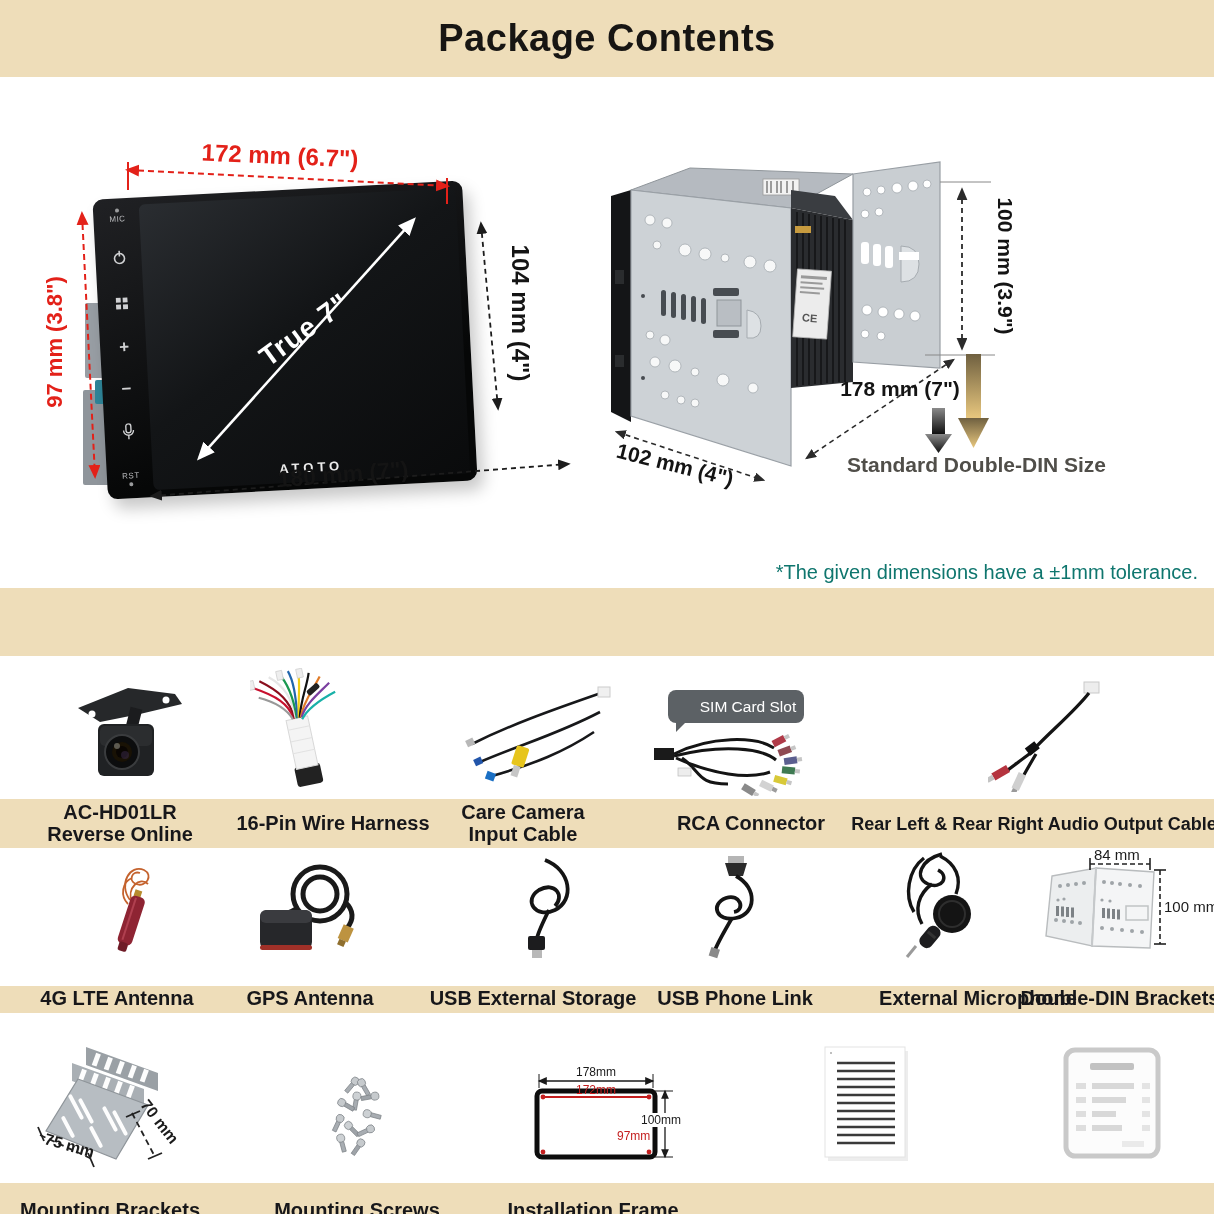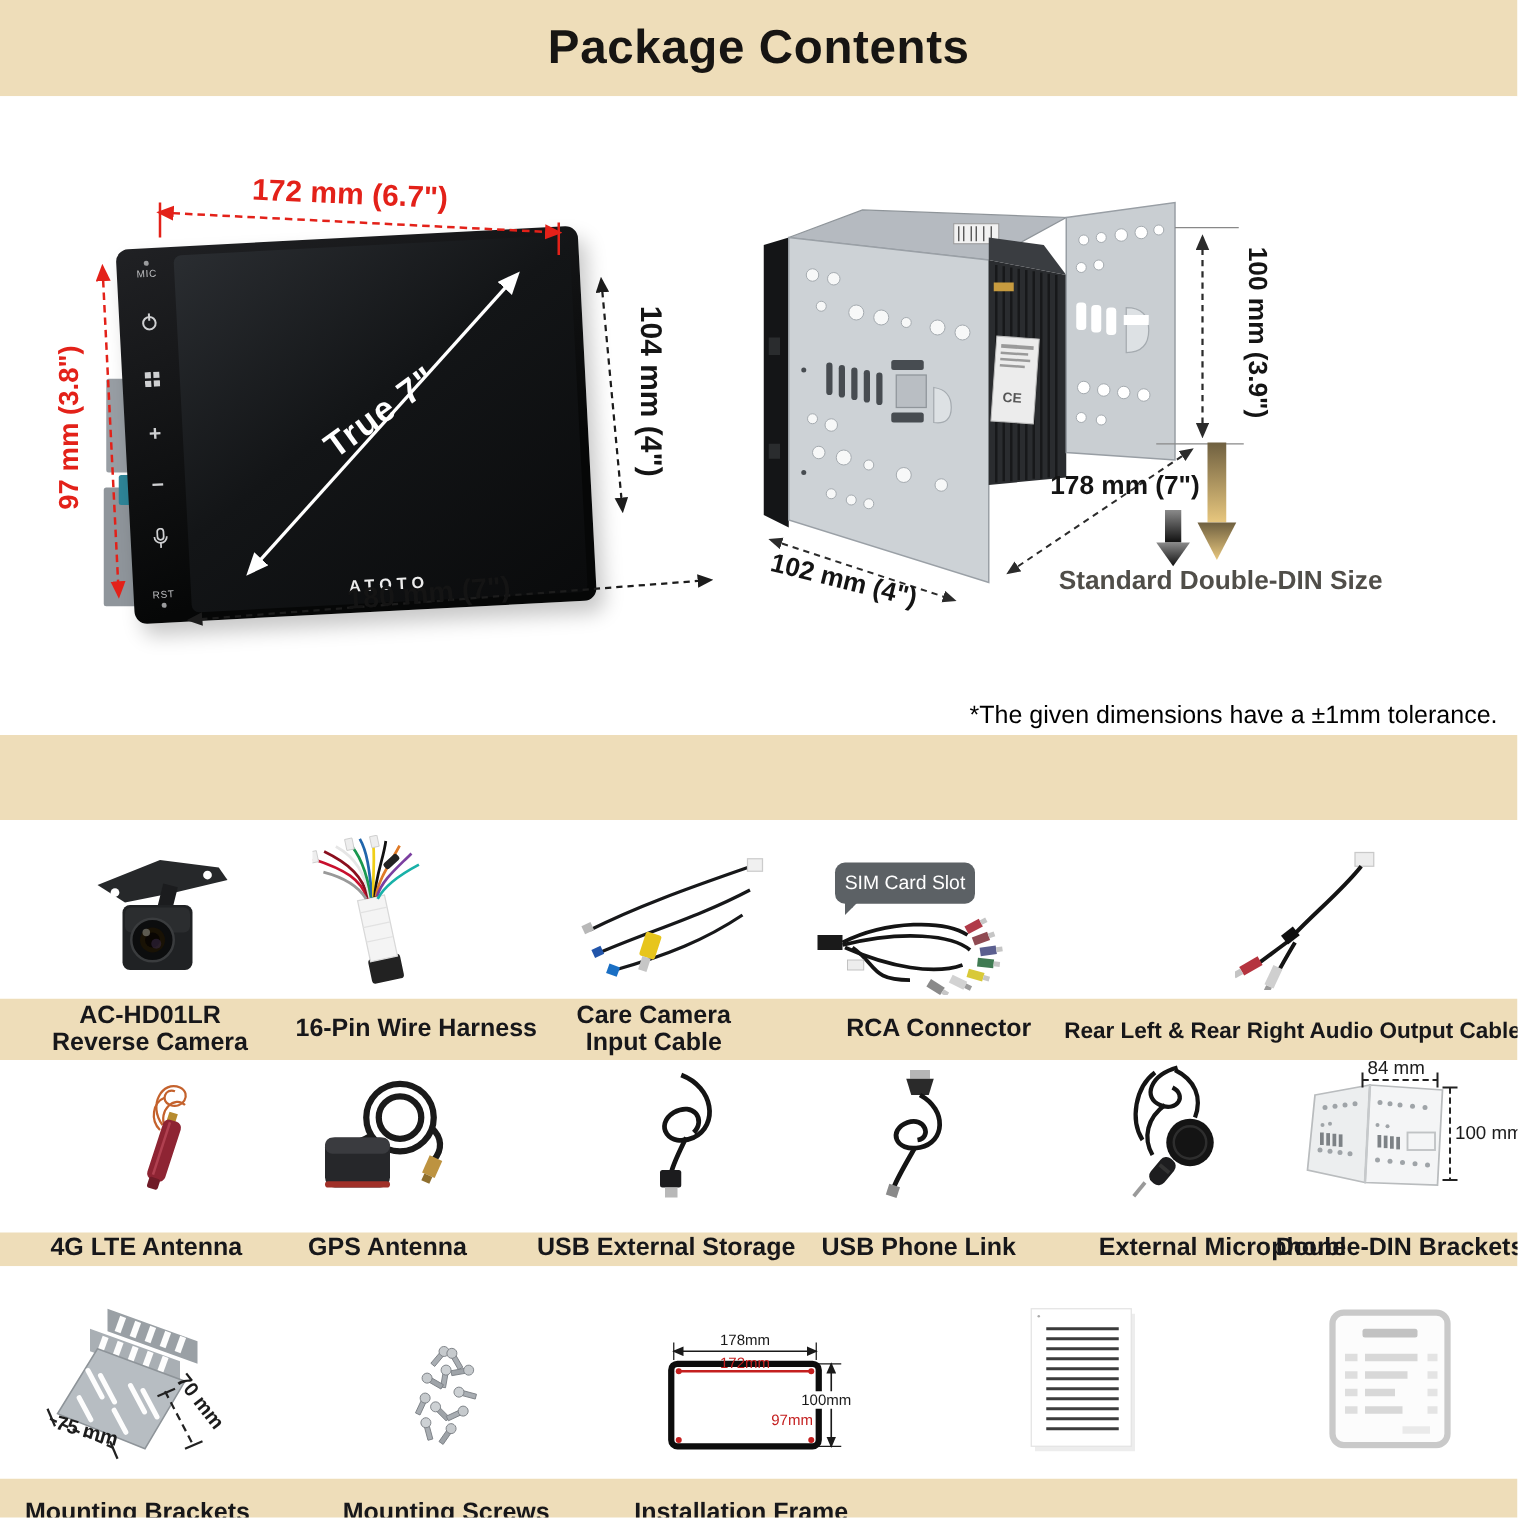--- a/index.html
+++ b/index.html
@@ -32,21 +32,21 @@
   .true7 { position:absolute; left:50%; top:47%; transform:translate(-50%,-50%) rotate(-33deg);
     color:#fff; font-size:28px; font-weight:bold; letter-spacing:1px; }
   .atoto { position:absolute; bottom:7px; left:50%; transform:translateX(-50%);
     color:#ececec; font-size:13px; font-weight:bold; letter-spacing:4px; }
   svg.overlay { position:absolute; left:0; top:0; z-index:4; pointer-events:none; }
 
   .dim { position:absolute; font-weight:bold; white-space:nowrap; text-align:center; z-index:5; }
   .dim.red { color:#e32119; }
   .dim.blk { color:#141414; }
 
-  .note { position:absolute; right:16px; top:484px; font-size:20px; color:#000000; }
+  .note { position:absolute; right:16px; top:484px; font-size:20px; color:#0f766e; }
 
   .band-cream { background:#eeddb9; position:relative; }
   .band-white { background:#fff; position:relative; }
   #sep1 { height:68px; }
   #row1-products { height:143px; }
   #row1-labels  { height:49px; }
   #row2-products { height:138px; }
   #row2-labels  { height:27px; }
   #row3-products { height:170px; }
   #row3-labels  { height:52px; }
@@ -55,21 +55,21 @@
   .lbl { position:absolute; transform:translateX(-50%); text-align:center;
     font-weight:bold; color:#17171a; font-size:20px; line-height:22px; white-space:nowrap; }
   .lbl .l2 { display:block; }
   .lbl.long { font-size:18px; }
   .r1-two { top:2px; } .r1-one { top:13px; }
   .r2 { top:1px; }
   .r3-one { top:16px; } .r3-two { top:3px; }
 
   .sim-bubble { position:absolute; left:16px; top:0; width:112px; height:33px;
     background:#5c6165; color:#fff; font-size:15.5px; border-radius:8px;
-    display:flex; align-items:center; justify-content:center; z-index:2; }
+    display:flex; align-items:center; justify-content:center; z-index:2;padding-left:24px; }
   .sim-bubble:after { content:""; position:absolute; left:8px; bottom:-9px;
     border:6px solid transparent; border-top-color:#5c6165; border-left-color:#5c6165; }
 
   .minidim { position:absolute; font-size:15px; color:#1c1c1c; white-space:nowrap; font-weight:normal; }
   .minidim.bold { font-weight:bold; }
   .framedim { position:absolute; font-size:12px; white-space:nowrap; text-align:center; }
   .framedim.red { color:#c41f1f; }
   .framedim.blk { color:#1a1a1a; }
 </style>
 </head>
@@ -416,21 +416,21 @@
     <g transform="rotate(-65 31 101)">
         <rect x="22" y="97" width="17" height="8" fill="#cfcfcf"></rect>
         <rect x="15" y="98.5" width="7" height="5" fill="#9a9a9a"></rect>
       </g>
   </svg>
 </section>
 
 <section id="row1-labels" class="band-cream">
   <div class="lbl r1-two" style="left:120px;">
     <span>AC-HD01LR</span>
-    <span class="l2">Reverse Camera</span>
+    <span class="l2">Reverse Online</span>
   </div>
   <div class="lbl r1-one" style="left:333px;">16-Pin Wire Harness</div>
   <div class="lbl r1-two" style="left:523px;">
     <span>Care Camera</span>
     <span class="l2">Input Cable</span>
   </div>
   <div class="lbl r1-one" style="left:751px;">RCA Connector</div>
   <div class="lbl r1-one long" style="left:1034px;top:14px;">Rear Left &amp; Rear Right Audio Output Cable</div>
 </section>
 

